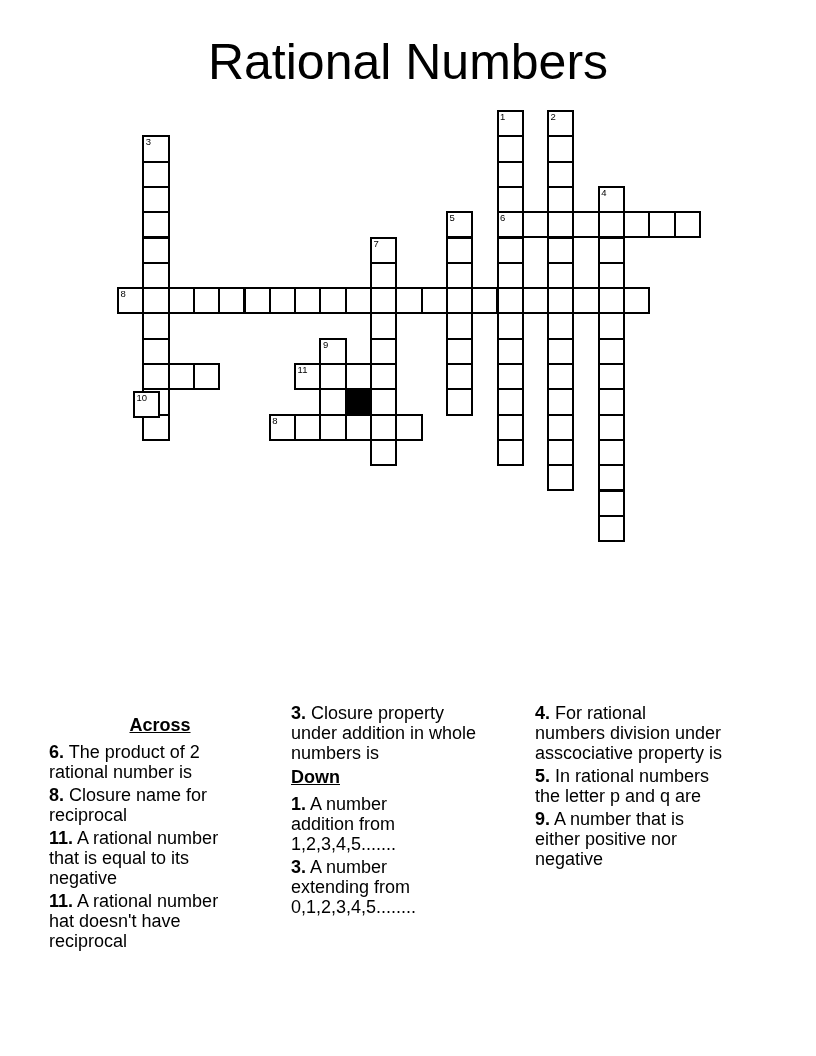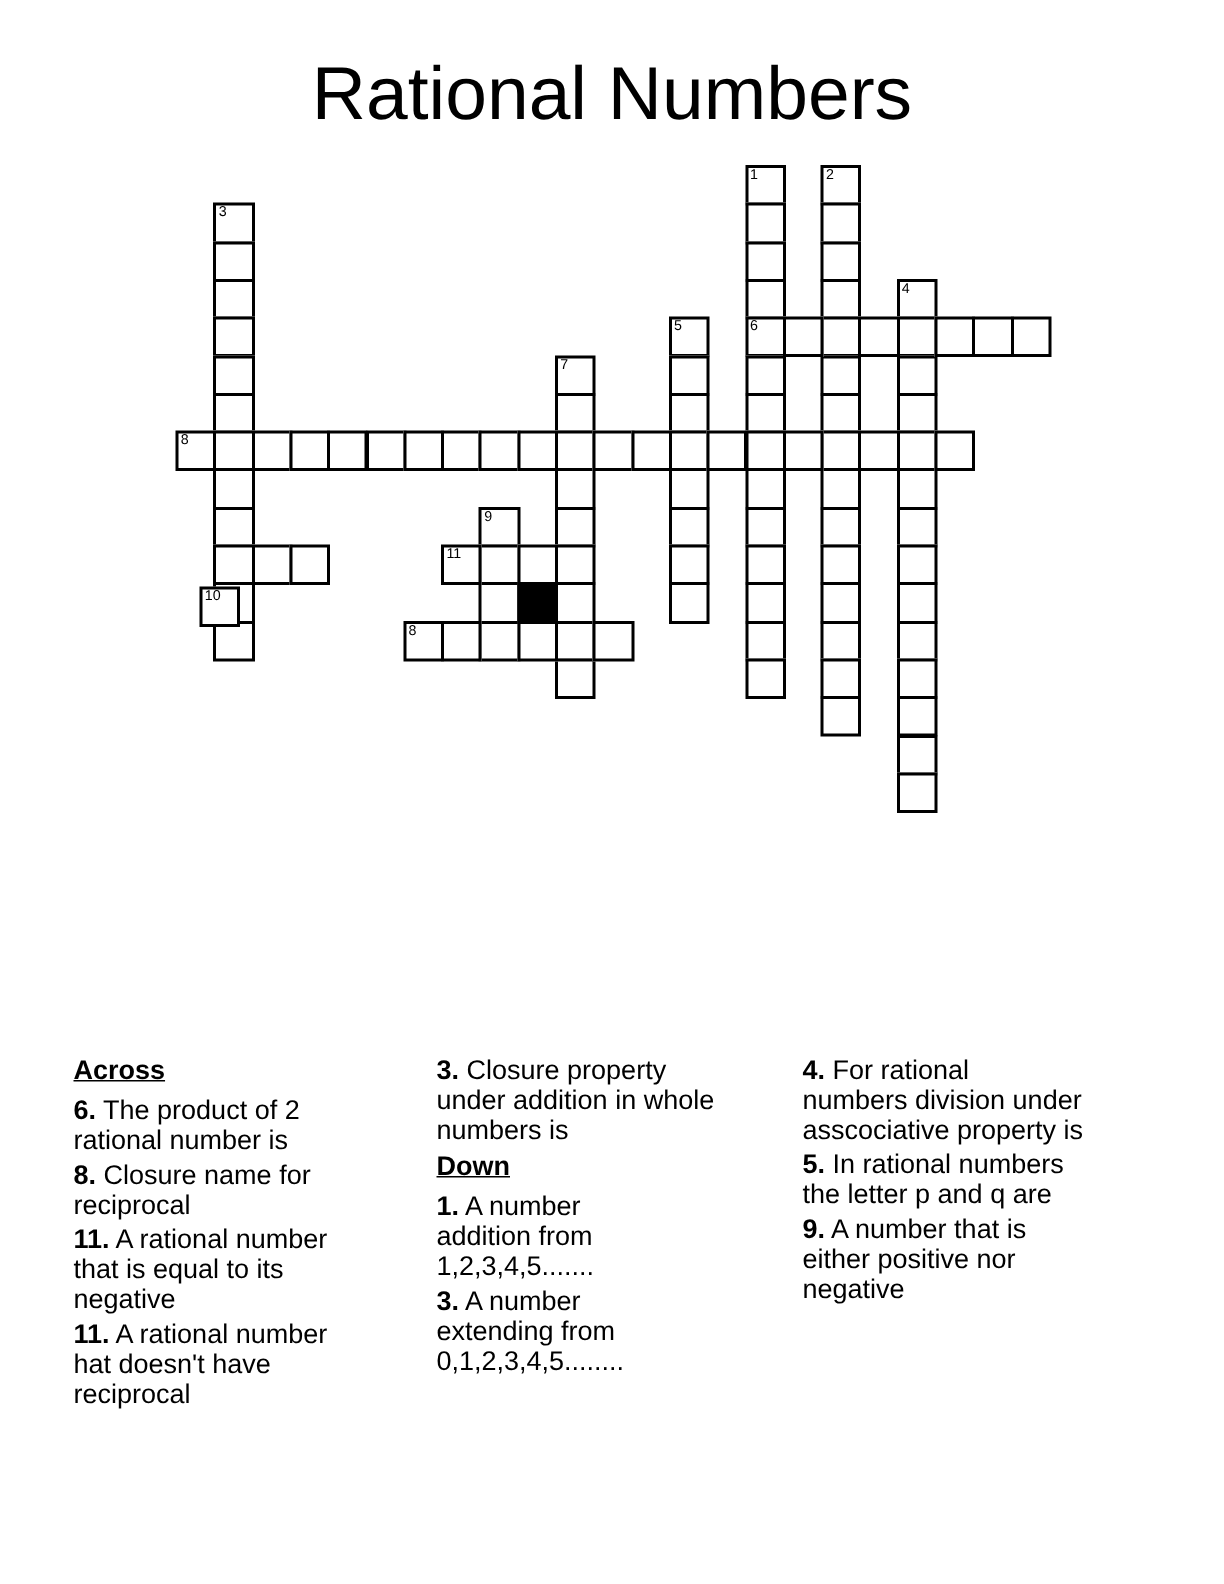--- a/index.html
+++ b/index.html
@@ -49,21 +49,21 @@
   }
   .clues-col-1{left:49px;width:222px;}
   .clues-col-2{left:291px;width:219px;}
   .clues-col-3{left:535px;width:219px;}
   .clue-header{
     font-weight:bold;
     text-decoration:underline;
     font-size:18px;
     margin:4px 0 7px 0;
   }
-  .clues-col .clue-header:first-child{margin-top:0;}
+  .clues-col .clue-header:first-child{margin-top:12px;text-align:center;}
   .clue{margin:0 0 3px 0;}
   .clue .num{font-weight:bold;}
   .clue .txt{white-space:pre-line;}
 </style>
 </head>
 <body>
 
 <div class="page">
   <h1 class="title">Rational Numbers</h1>
 

